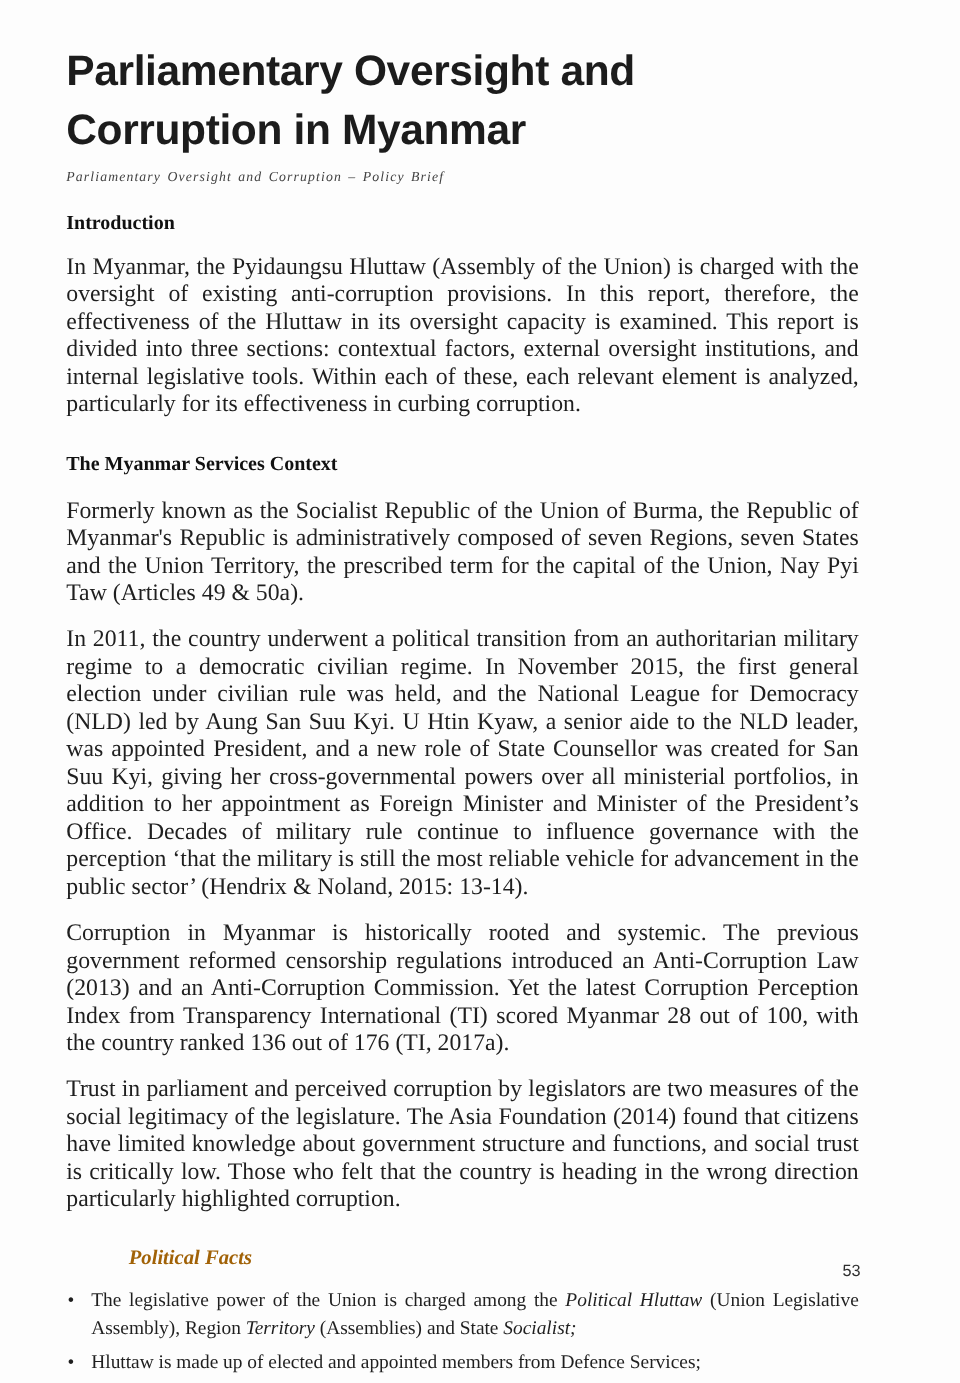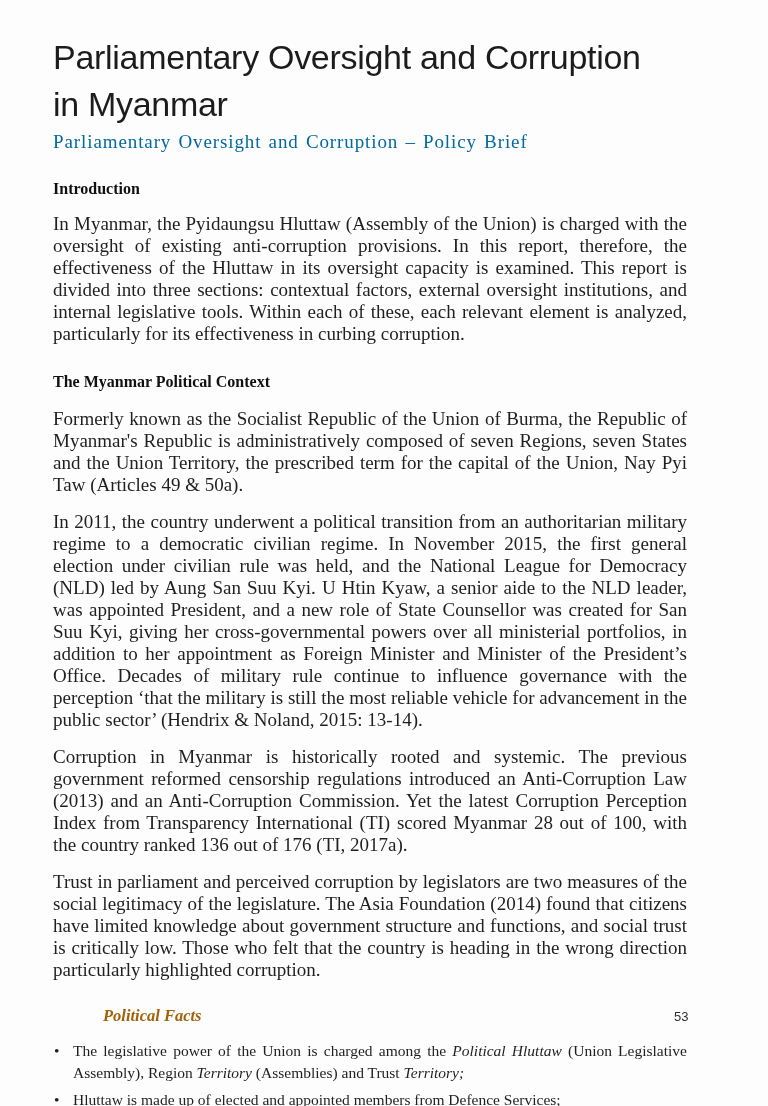--- a/index.html
+++ b/index.html
@@ -14,36 +14,37 @@
     position: relative;
     box-sizing: border-box;
     width: 768px; height: 1106px;
     padding: 34px 81px 0 53px;
     background: #fdfdfd;
   }
   .doc-title {
     margin: 0;
     max-width: 612px;
     font-family: "Liberation Sans", sans-serif;
-    font-weight: 400;
+    font-weight: 700;
     font-size: 34px;
     line-height: 47px;
     letter-spacing: -0.3px;
     color: #1c1c1c;
   }
   .doc-subtitle {
     margin: 3px 0 0 0;
-    font-size: 19px;
+    font-size: 11px;
     line-height: 22px;
-    color: #0369a1;
+    color: #404040;
     letter-spacing: 0.9px;
     word-spacing: 1.5px;
+    font-style: italic;
   }
   .section-heading {
-    margin: 25px 0 0 0;
+    margin: 15px 0 0 0;
     font-size: 16px;
     line-height: 22px;
     font-weight: bold;
     color: #111;
   }
   .section-heading.context { margin-top: 26px; }
   .body-para {
     margin: 15px 0 0 0;
     font-size: 19px;
     line-height: 22px;
@@ -92,33 +93,33 @@
 <div class="page">
 
   <h1 class="doc-title">Parliamentary Oversight and Corruption in Myanmar</h1>
 
   <div class="doc-subtitle">Parliamentary Oversight and Corruption – Policy Brief</div>
 
   <h2 class="section-heading">Introduction</h2>
 
   <p class="body-para first">In Myanmar, the Pyidaungsu Hluttaw (Assembly of the Union) is charged with the oversight of existing anti-corruption provisions. In this report, therefore, the effectiveness of the Hluttaw in its oversight capacity is examined. This report is divided into three sections: contextual factors, external oversight institutions, and internal legislative tools. Within each of these, each relevant element is analyzed, particularly for its effectiveness in curbing corruption.</p>
 
-  <h2 class="section-heading context">The Myanmar Political Context</h2>
+  <h2 class="section-heading context">The Myanmar Services Context</h2>
 
   <p class="body-para">Formerly known as the Socialist Republic of the Union of Burma, the Republic of Myanmar's Republic is administratively composed of seven Regions, seven States and the Union Territory, the prescribed term for the capital of the Union, Nay Pyi Taw (Articles 49 &amp; 50a).</p>
 
   <p class="body-para">In 2011, the country underwent a political transition from an authoritarian military regime to a democratic civilian regime. In November 2015, the first general election under civilian rule was held, and the National League for Democracy (NLD) led by Aung San Suu Kyi. U Htin Kyaw, a senior aide to the NLD leader, was appointed President, and a new role of State Counsellor was created for San Suu Kyi, giving her cross-governmental powers over all ministerial portfolios, in addition to her appointment as Foreign Minister and Minister of the President’s Office. Decades of military rule continue to influence governance with the perception ‘that the military is still the most reliable vehicle for advancement in the public sector’ (Hendrix &amp; Noland, 2015: 13-14).</p>
 
   <p class="body-para">Corruption in Myanmar is historically rooted and systemic. The previous government reformed censorship regulations introduced an Anti-Corruption Law (2013) and an Anti-Corruption Commission. Yet the latest Corruption Perception Index from Transparency International (TI) scored Myanmar 28 out of 100, with the country ranked 136 out of 176 (TI, 2017a).</p>
 
   <p class="body-para">Trust in parliament and perceived corruption by legislators are two measures of the social legitimacy of the legislature. The Asia Foundation (2014) found that citizens have limited knowledge about government structure and functions, and social trust is critically low. Those who felt that the country is heading in the wrong direction particularly highlighted corruption.</p>
 
   <h3 class="facts-heading">Political Facts</h3>
 
   <ul class="facts-list">
-      <li><span>The legislative power of the Union is charged among the </span><em>Political Hluttaw</em><span> (Union Legislative Assembly), Region </span><em>Territory</em><span> (Assemblies) and Trust </span><em>Territory;</em></li>
+      <li><span>The legislative power of the Union is charged among the </span><em>Political Hluttaw</em><span> (Union Legislative Assembly), Region </span><em>Territory</em><span> (Assemblies) and State </span><em>Socialist;</em></li>
       <li><span>Hluttaw is made up of elected and appointed members from Defence Services;</span></li>
       <li><span>Pyidaungsu Hluttaw (‘the Hluttaw’) is a bicameral legislature;</span></li>
     </ul>
 
   <div class="page-number">53</div>
 
 </div>
 
 </body></html>

